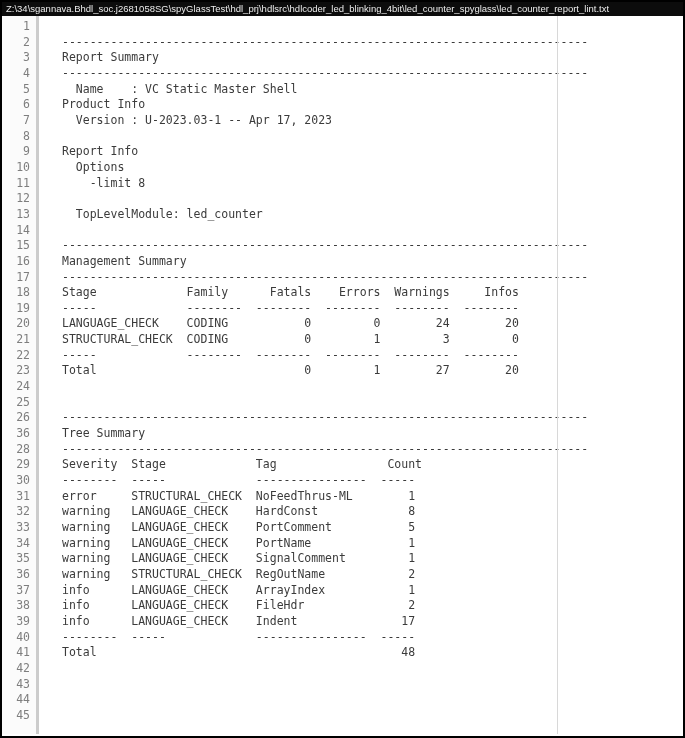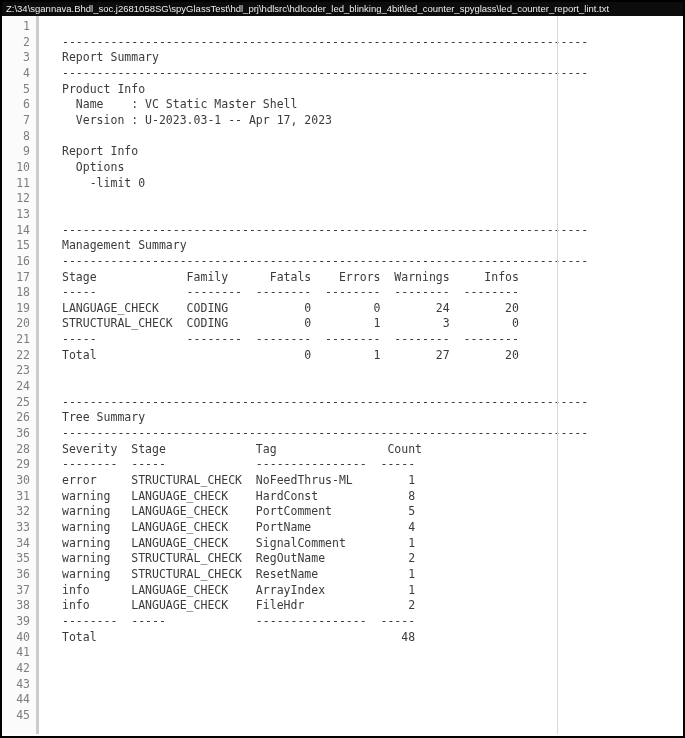--- a/index.html
+++ b/index.html
@@ -109,53 +109,54 @@
         <div class="ln">42</div>
         <div class="ln">43</div>
         <div class="ln">44</div>
         <div class="ln">45</div>
       </div>
     <div class="textarea">
         <div class="line">&nbsp;</div>
         <div class="line">----------------------------------------------------------------------------</div>
         <div class="line">Report Summary</div>
         <div class="line">----------------------------------------------------------------------------</div>
+        <div class="line">  Name    : VC Static Master Shell</div>
         <div class="line">Product Info</div>
-        <div class="line">  Name    : VC Static Master Shell</div>
         <div class="line">  Version : U-2023.03-1 -- Apr 17, 2023</div>
         <div class="line">&nbsp;</div>
         <div class="line">Report Info</div>
         <div class="line">  Options</div>
-        <div class="line">    -limit 0</div>
+        <div class="line">    -limit 8</div>
         <div class="line">&nbsp;</div>
+        <div class="line">  TopLevelModule: led_counter</div>
         <div class="line">&nbsp;</div>
         <div class="line">----------------------------------------------------------------------------</div>
         <div class="line">Management Summary</div>
         <div class="line">----------------------------------------------------------------------------</div>
         <div class="line">Stage             Family      Fatals    Errors  Warnings     Infos</div>
         <div class="line">-----             --------  --------  --------  --------  --------</div>
         <div class="line">LANGUAGE_CHECK    CODING           0         0        24        20</div>
         <div class="line">STRUCTURAL_CHECK  CODING           0         1         3         0</div>
         <div class="line">-----             --------  --------  --------  --------  --------</div>
         <div class="line">Total                              0         1        27        20</div>
         <div class="line">&nbsp;</div>
         <div class="line">&nbsp;</div>
         <div class="line">----------------------------------------------------------------------------</div>
         <div class="line">Tree Summary</div>
         <div class="line">----------------------------------------------------------------------------</div>
         <div class="line">Severity  Stage             Tag                Count</div>
         <div class="line">--------  -----             ----------------  -----</div>
         <div class="line">error     STRUCTURAL_CHECK  NoFeedThrus-ML        1</div>
         <div class="line">warning   LANGUAGE_CHECK    HardConst             8</div>
         <div class="line">warning   LANGUAGE_CHECK    PortComment           5</div>
-        <div class="line">warning   LANGUAGE_CHECK    PortName              4</div>
+        <div class="line">warning   LANGUAGE_CHECK    PortName              1</div>
         <div class="line">warning   LANGUAGE_CHECK    SignalComment         1</div>
         <div class="line">warning   STRUCTURAL_CHECK  RegOutName            2</div>
-        <div class="line">warning   STRUCTURAL_CHECK  ResetName             1</div>
         <div class="line">info      LANGUAGE_CHECK    ArrayIndex            1</div>
         <div class="line">info      LANGUAGE_CHECK    FileHdr               2</div>
+        <div class="line">info      LANGUAGE_CHECK    Indent               17</div>
         <div class="line">--------  -----             ----------------  -----</div>
         <div class="line">Total                                            48</div>
         <div class="line">&nbsp;</div>
       </div>
     <div class="margin-line"></div>
   </div>
 </div>
 
 </body></html>

